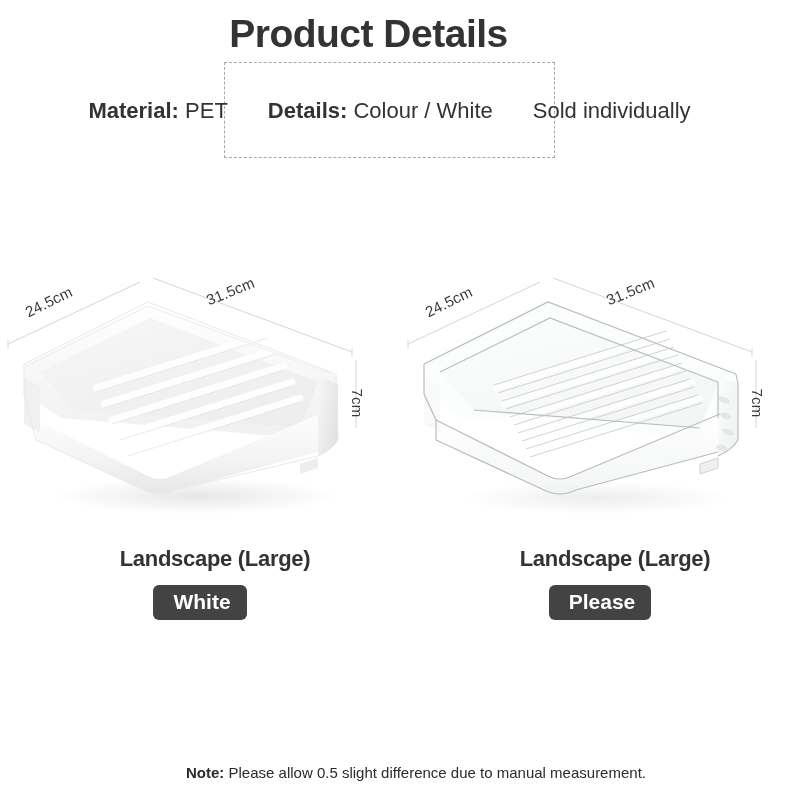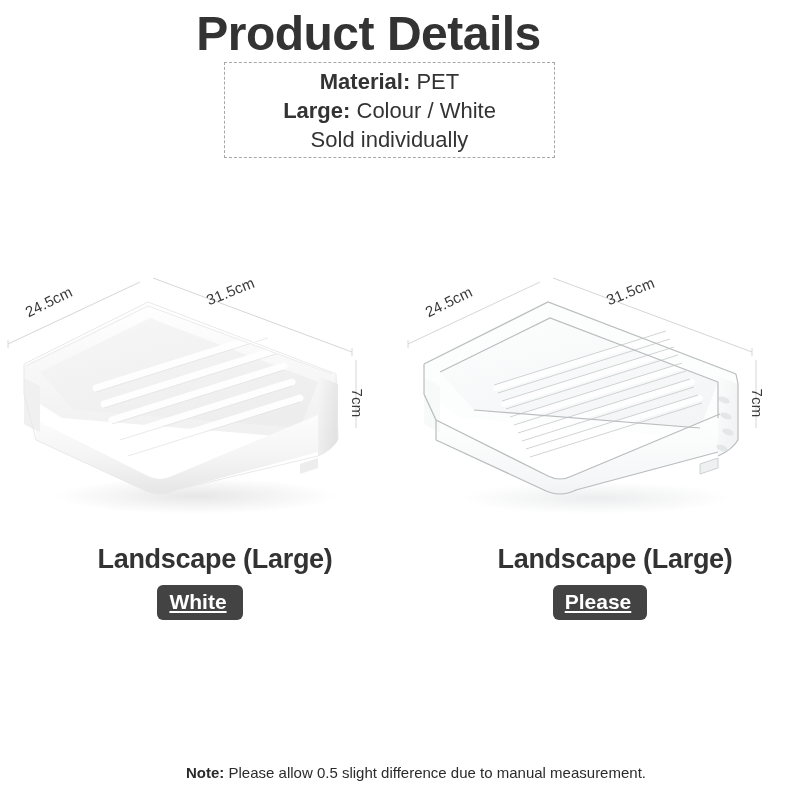--- a/index.html
+++ b/index.html
@@ -16,39 +16,40 @@
     position: relative;
   }
 
   
   .page-title {
     position: absolute;
     top: 10px;
     left: 0;
     width: 737px;
     text-align: center;
-    font-size: 48px;
+    font-size: 39px;
     font-weight: bold;
     letter-spacing: -0.5px;
     color: #333333;
     line-height: 48px;
   }
 
   .spec-box {
     position: absolute;
     top: 62px;
     left: 224px;
     width: 331px;
     height: 96px;
     border: 1.5px dashed #a8a8a8;
     box-sizing: border-box;
     display: flex;
-    flex-direction: column;
+    flex-direction: row;
     align-items: center;
     justify-content: center;
+    gap: 40px;
   }
   .spec-line {
     font-size: 22px;
     line-height: 29px;
     color: #333333;
     white-space: nowrap;
   }
   .spec-line .k {
     font-weight: bold;
   }
@@ -116,38 +117,37 @@
 
   
   .caption {
     position: absolute;
     top: 274px;
     left: 0;
     width: 400px;
     text-align: center;
   }
   .caption-title {
-    font-size: 27px;
+    font-size: 22px;
     font-weight: bold;
     color: #333333;
     letter-spacing: -0.3px;
     line-height: 34px;
     padding-left: 30px;
   }
   .badge {
     display: inline-block;
     margin-top: 9px;
     background: #434343;
     color: #ffffff;
     font-size: 21px;
     font-weight: bold;
     border-radius: 6px;
-    padding: 4px 16px 6px 12px;
+    padding: 4px 16px 6px 20px;
     line-height: 25px;
-    text-decoration: underline;
   }
 
   
   .footer-note {
     position: absolute;
     top: 762px;
     left: 16px;
     width: 800px;
     text-align: center;
     font-size: 15px;
@@ -159,21 +159,21 @@
 </head>
 <body>
 
 <div class="page-title">Product Details</div>
 
 <div class="spec-box">
   <div class="spec-line">
     <span class="k">Material:</span><span> PET</span>
   </div>
   <div class="spec-line">
-    <span class="k">Large:</span><span> Colour / White</span>
+    <span class="k">Details:</span><span> Colour / White</span>
   </div>
   <div class="spec-line">Sold individually</div>
 </div>
 
 <div class="products">
 
   <div class="product left">
     <div class="stage">
       <svg class="tray-svg" viewBox="0 0 400 262" xmlns="http://www.w3.org/2000/svg">
         <defs>

